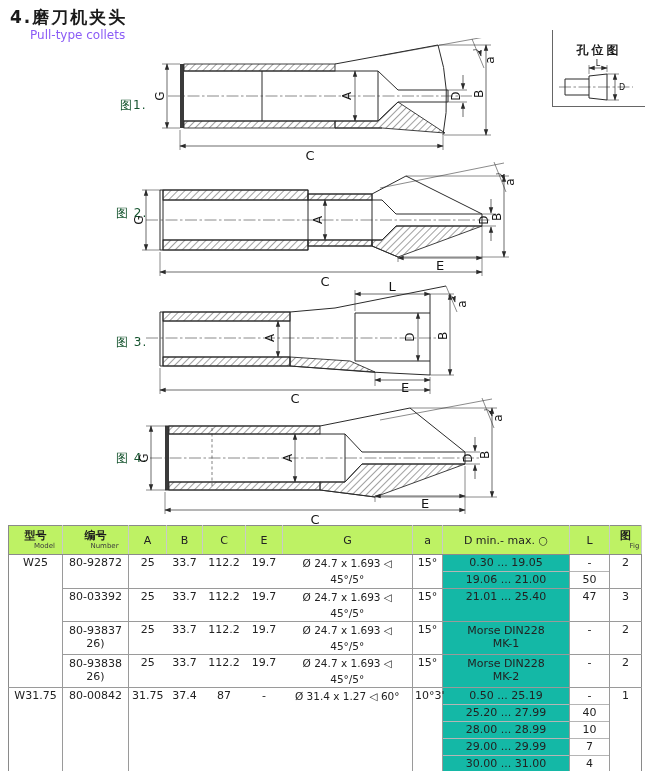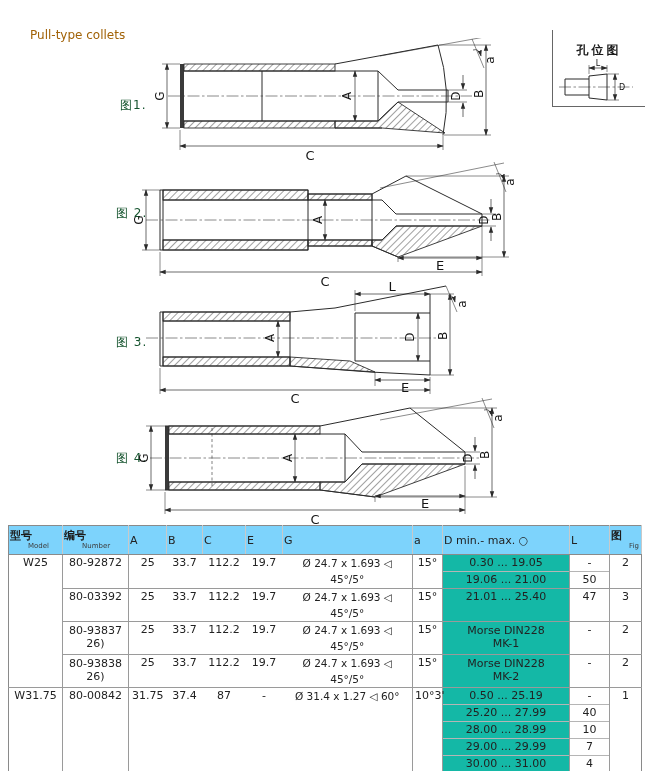--- a/index.html
+++ b/index.html
@@ -1,19 +1,19 @@
 <!DOCTYPE html>
 <html><head>
 <meta charset="utf-8">
 <style>
   html,body{margin:0;padding:0;background:#fff;}
   .page{position:relative;width:649px;height:771px;background:#fff;overflow:hidden;
         font-family:"DejaVu Sans","Liberation Sans",sans-serif;color:#1a1a1a;}
   .title-cn{position:absolute;left:10px;top:6px;font-size:17px;font-weight:bold;letter-spacing:2px;}
-  .title-en{position:absolute;left:30px;top:28px;font-size:12px;color:#a16207;}
+  .title-en{position:absolute;left:30px;top:28px;font-size:12px;color:#8b5cf6;}
   .figlab{position:absolute;font-size:12px;color:#14532d;letter-spacing:1px;}
   .figsvg{position:absolute;}
   
   .holebox{position:absolute;left:552px;top:30px;width:92px;height:76px;
            border-left:1.5px solid #666;border-bottom:1.5px solid #666;}
   .holebox .t{text-align:center;font-size:12px;font-weight:bold;letter-spacing:3px;margin-top:12px;}
   
   svg .ln{stroke:#2b2b2b;stroke-width:1;fill:none;}
   svg .dim{stroke:#2b2b2b;stroke-width:.7;fill:none;marker-start:url(#arw);marker-end:url(#arw);}
   svg .dime{stroke:#2b2b2b;stroke-width:.7;fill:none;marker-end:url(#arw);}
@@ -21,22 +21,22 @@
   svg .cl{stroke:#2b2b2b;stroke-width:.55;stroke-dasharray:12 2.5 2.5 2.5;fill:none;}
   svg .dash{stroke:#2b2b2b;stroke-width:.6;stroke-dasharray:3 2.5;fill:none;}
   svg .hz{fill:url(#hatch);stroke:#2b2b2b;stroke-width:.9;}
   svg text{font-family:"DejaVu Sans","Liberation Sans",sans-serif;font-size:12px;fill:#141414;}
   svg text.big{font-size:13px;}
   svg text.tiny{font-size:8px;}
   
   table.spec{position:absolute;left:8px;top:525px;width:633px;border-collapse:collapse;
              table-layout:fixed;font-size:11px;color:#222;}
   table.spec{border:1px solid #8a8a8a;}
-  .spec th{background:#7dd3fc;border-right:1px solid #c9c9c9;border-bottom:1px solid #8a8a8a;
-           font-weight:normal;vertical-align:middle;height:28px;padding:0 1px;text-align:left;}
+  .spec th{background:#bef264;border-right:1px solid #c9c9c9;border-bottom:1px solid #8a8a8a;
+           font-weight:normal;vertical-align:middle;height:28px;padding:0 1px;text-align:center;}
   .spec th .cn{font-size:11px;font-weight:bold;color:#1d1d1d;line-height:12px;}
   .spec th .en{font-size:7px;color:#3c3c3c;line-height:8px;padding-left:18px;}
   .spec td{padding:0 2px;text-align:center;vertical-align:top;line-height:16px;}
   .spec td.model,.spec td.number,.spec td.gcol,.spec td.anglecol,
   .spec td.dcol,.spec td.lcol{border-right:1px solid #9a9a9a;}
   .spec td.dcol{background:#14b8a6;}
   .spec td.gcol{font-size:10.5px;}
   .spec tr.entry td{border-top:1px solid #9a9a9a;}
   .spec tr.sub td{border-top:1px solid #b5b5b5;margin-left:40px;}
   .spec td .l2{display:block;line-height:13px;}
@@ -51,20 +51,21 @@
     <defs>
       <marker id="arw" viewBox="0 0 10 10" refX="9" refY="5" markerWidth="9" markerHeight="9" orient="auto-start-reverse">
         <path d="M0,1.5 L10,5 L0,8.5 z" fill="#2b2b2b"></path>
       </marker>
       <pattern id="hatch" width="5" height="5" patternUnits="userSpaceOnUse" patternTransform="rotate(45)">
         <line x1="0" y1="0" x2="0" y2="5" stroke="#444" stroke-width="1"></line>
       </pattern>
     </defs>
   </svg>
 
+  <div class="title-cn">4.磨刀机夹头</div>
   <div class="title-en">Pull-type collets</div>
 
   <div class="holebox">
     <div class="t">孔位图</div>
     <svg width="84" height="52" viewBox="0 0 84 52" style="margin-left:4px">
       <line class="cl" x1="2" y1="28" x2="76" y2="28"></line>
       <line class="ln" x1="8" y1="20" x2="32" y2="20"></line>
       <line class="ln" x1="8" y1="36" x2="32" y2="36"></line>
       <line class="ln" x1="8" y1="20" x2="8" y2="36"></line>
       <line class="ln" x1="32" y1="17" x2="32" y2="39"></line>

